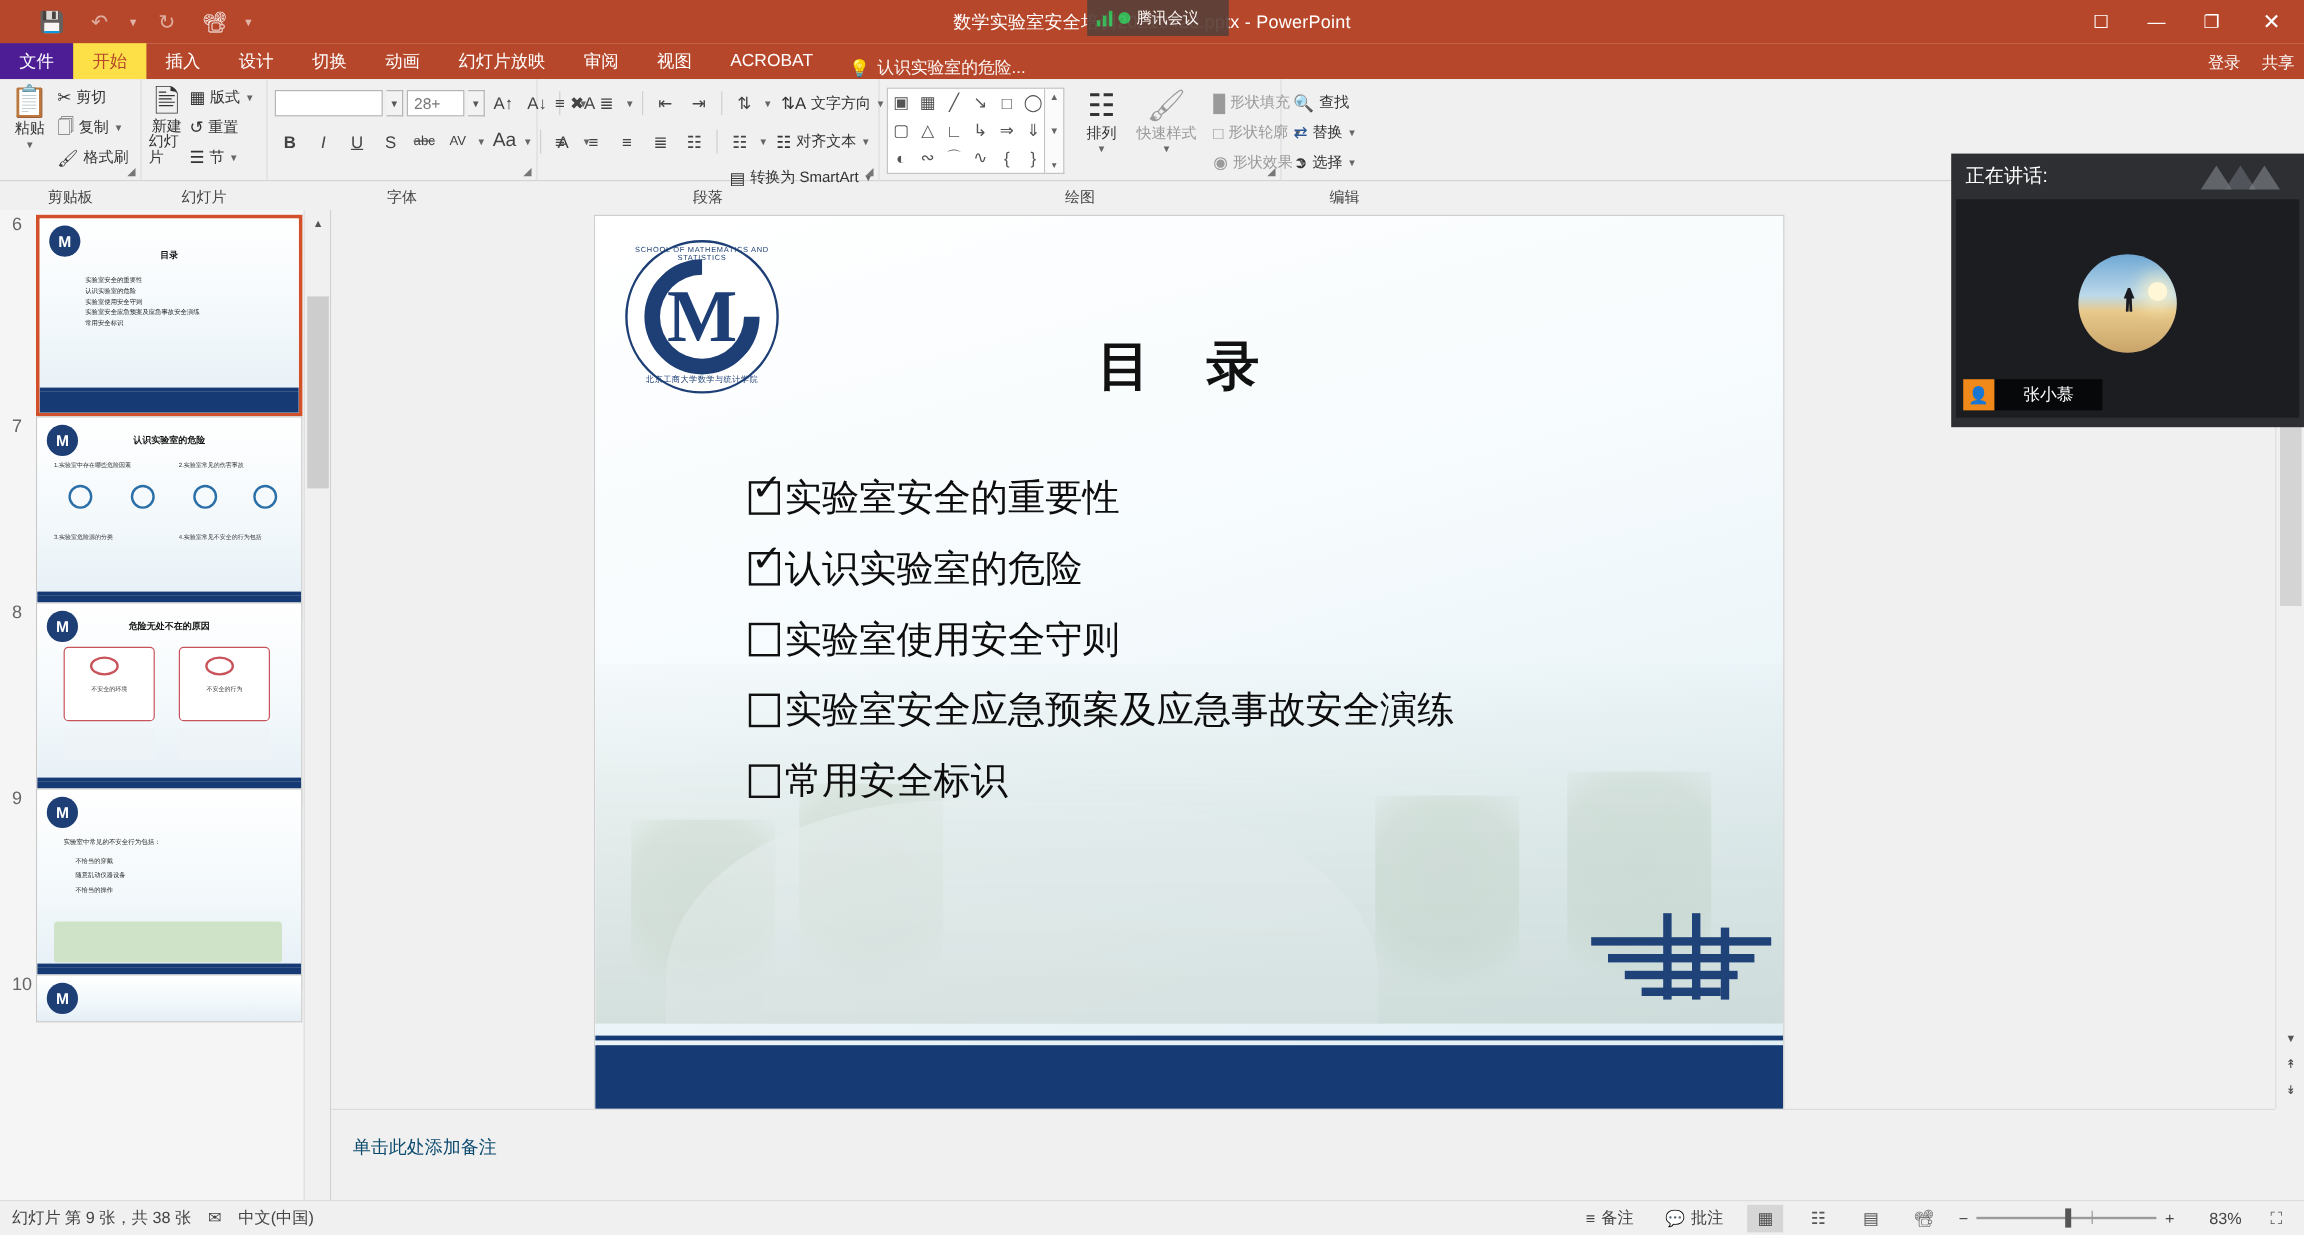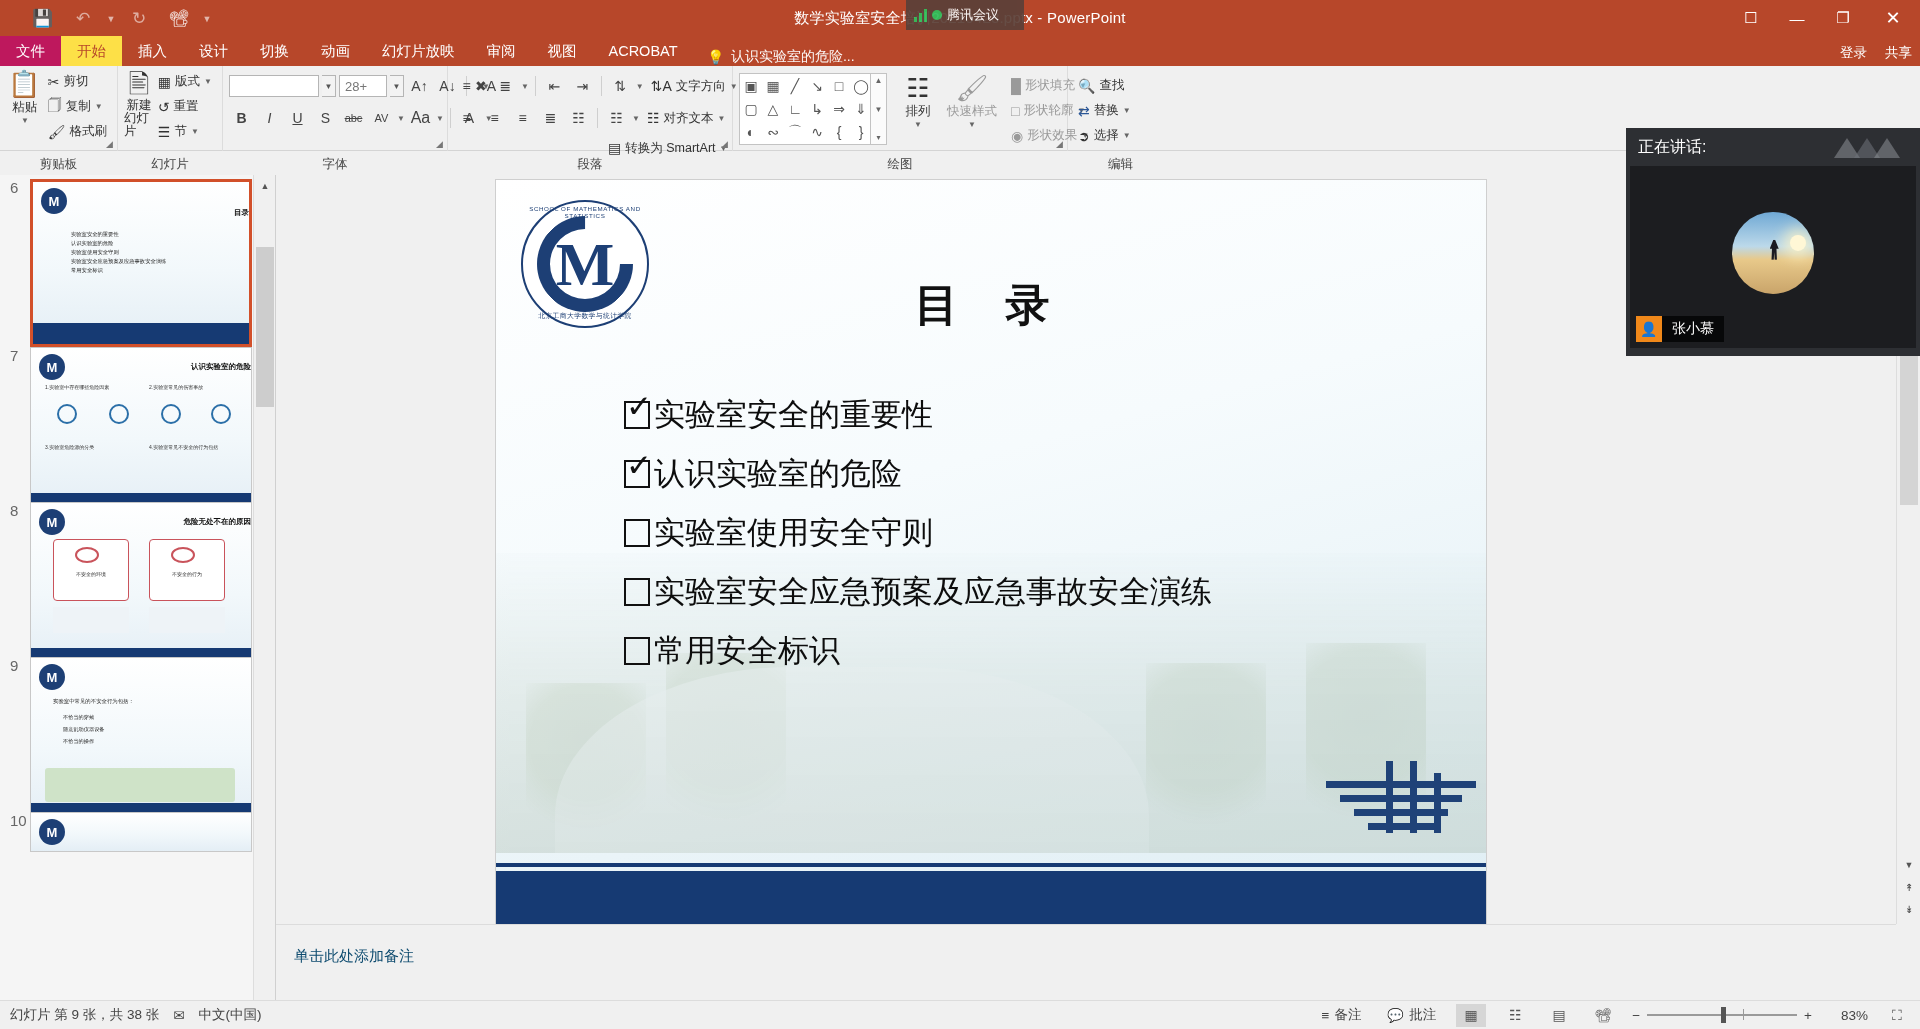--- a/index.html
+++ b/index.html
@@ -26,21 +26,21 @@
   .tm-pill{ position:absolute; left:906px; top:0; width:118px; height:30px; background:#5b4038;
     opacity:.93; display:flex; align-items:center; gap:5px; padding-left:8px; }
   .tm-bars{ display:flex; align-items:flex-end; gap:2px; height:14px; }
   .tm-bars i{ width:3px; background:#2fbf5a; display:block; }
   .tm-dot{ width:10px; height:10px; border-radius:50%; background:#2fbf5a; }
   .tm-label{ color:#fff; font-size:13px; }
 
   
   .tabbar{ height:30px; background:#b7472a; display:flex; align-items:flex-end; position:relative; }
   .tab{ height:30px; padding:0 16px; color:#fff; font-size:14.5px; display:flex; align-items:center; }
-  .tab.file{ background:#be185d; }
+  .tab.file{ background:#4c1d95; }
   .tab.active{ background:#fde047; color:#b7472a; }
   .tellme{ display:flex; align-items:center; gap:6px; color:#fff; font-size:14px; padding-left:14px; opacity:.96;}
   .bulb{ font-size:14px; }
   .tabbar-right{ position:absolute; right:8px; bottom:4px; display:flex; gap:18px; align-items:center; }
   .tabbar-right span{ color:#fff; font-size:13.5px; }
 
   
   .ribbon{ height:85px; background:#f0f0f0; display:flex; border-bottom:1px solid #d4d4d4; position:relative;}
   .rgroup{ position:relative; height:85px; display:flex; align-items:flex-start; padding:3px 6px 0 6px;
     border-right:1px solid #dcdcdc; }
@@ -89,21 +89,21 @@
   .thumb.sel{ border:3px solid #d2502a; }
   .thumbnum{ position:absolute; left:10px; font-size:15px; color:#666; }
 
   
   .mini-slide{ position:absolute; inset:0; background:linear-gradient(180deg,#ffffff 0%,#f2f8fb 55%,#e4eef5 100%); }
   .mini-logo{ position:absolute; left:8px; top:6px; width:26px; height:26px; border-radius:50%;
     background:#1d3f75; color:#fff; font-size:13px; font-weight:bold;
     display:flex; align-items:center; justify-content:center; }
   .mini-band{ position:absolute; left:0; right:0; bottom:0; height:18px; background:#163a73; }
   .mini-band2{ position:absolute; left:0; right:0; bottom:18px; height:3px; background:#163a73; }
-  .mini-title{ position:absolute; left:0; right:0; top:26px; text-align:right;
+  .mini-title{ position:absolute; left:0; right:0; top:26px; text-align:center;
     font-size:7.5px; font-weight:bold; color:#111; }
   .mini-list{ position:absolute; left:38px; top:48px; font-size:5.3px; color:#222; line-height:9px;}
   .mini-ph{ position:absolute; background:#dfe9f2; }
 
   
   .stage{ position:absolute; left:276px; right:24px; top:0; bottom:76px; background:#f0f0f0; }
   .slide{ position:absolute; left:220px; top:5px; width:990px; height:745px; background:#fff;
     box-shadow:0 0 0 1px #cfcfcf; overflow:hidden; }
   .slide-bg{ position:absolute; inset:0;
     background:linear-gradient(165deg,#ffffff 0%,#f6fbfd 40%,#eaf4f8 70%,#dfeef4 100%); }
@@ -162,21 +162,21 @@
     width:82px; height:82px; border-radius:50%; overflow:hidden;
     background:linear-gradient(180deg,#6fa8d4 0%,#bcd9ea 42%,#e8c98a 58%,#c9a46a 100%); }
   .avatar:after{ content:""; position:absolute; left:46%; top:34%; width:9px; height:20px;
     background:#1b1b22; clip-path:polygon(40% 0,60% 0,100% 45%,75% 45%,80% 100%,55% 100%,50% 62%,45% 100%,20% 100%,25% 45%,0 45%); }
   .avatar:before{ content:""; position:absolute; right:10%; top:28%; width:16px; height:16px;
     border-radius:50%; background:#fff7d6; box-shadow:0 0 14px 7px rgba(255,245,200,.75); }
   .name-tag{ position:absolute; left:6px; bottom:6px; height:26px; display:flex; align-items:center;
     background:rgba(0,0,0,.72); }
   .name-ic{ width:26px; height:26px; background:#f0881a; display:flex; align-items:center;
     justify-content:center; color:#fff; font-size:14px; }
-  .name-tx{ color:#fff; font-size:14px; padding:0 10px; }
+  .name-tx{ color:#fff; font-size:14px; padding:0 24px; }
 
   
   .status{ position:absolute; left:0; right:0; bottom:0; height:29px; background:#f0f0f0;
     border-top:1px solid #dcdcdc; display:flex; align-items:center; font-size:13.5px; color:#444; }
   .st-left{ display:flex; align-items:center; gap:14px; padding-left:10px; }
   .st-right{ position:absolute; right:8px; display:flex; align-items:center; gap:14px; }
   .st-btn{ display:flex; align-items:center; gap:5px; padding:0 6px; height:23px; }
   .viewbtn{ width:30px; height:23px; display:flex; align-items:center; justify-content:center;
     font-size:14px; color:#555; }
   .viewbtn.on{ background:#d6d6d6; }

